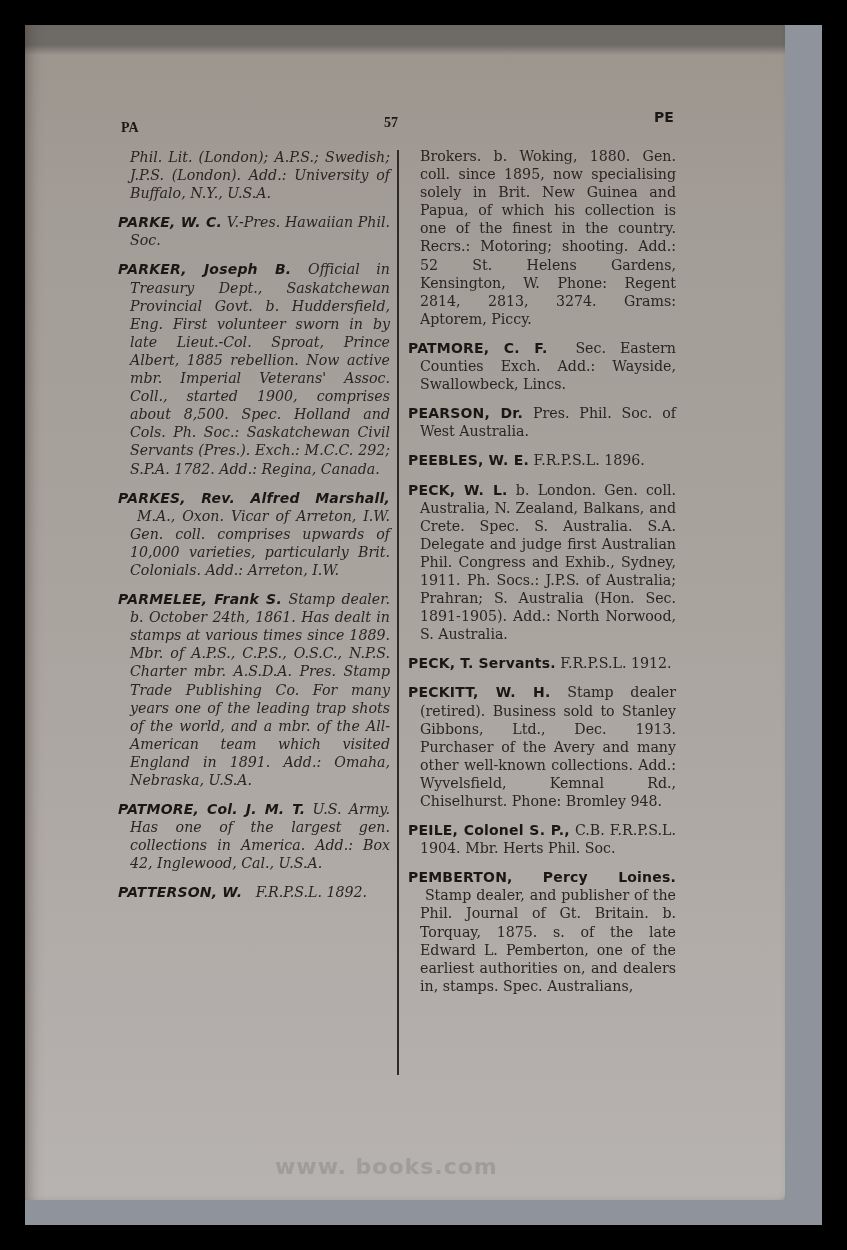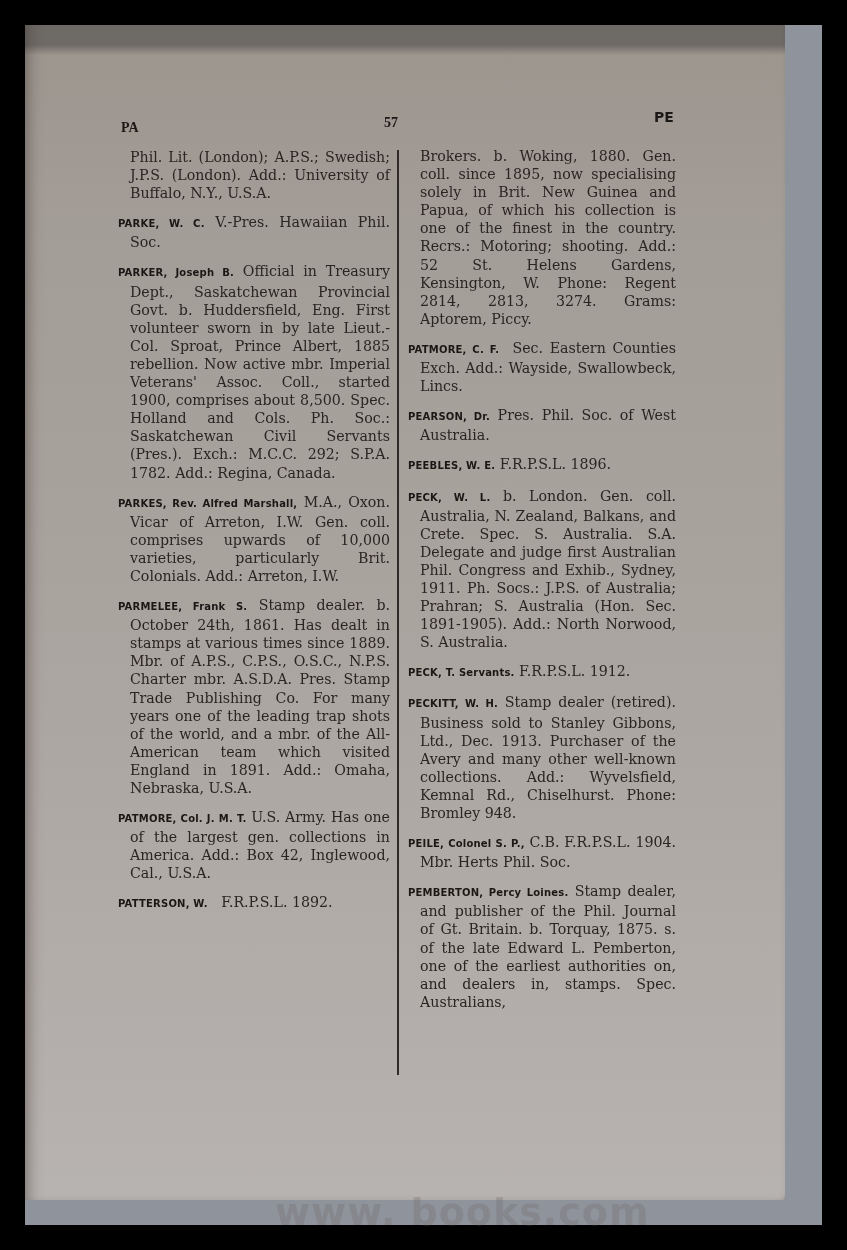--- a/index.html
+++ b/index.html
@@ -21,37 +21,37 @@
     position:absolute; top:112px; font-family:"DejaVu Sans","Liberation Sans",sans-serif;
     font-weight:bold; font-size:14px; color:#1b1816;
   }
   .rh-left { left:121px; top:120px;font-family:Liberation Serif, serif; }
   .rh-center { left:384px; top:115px; font-family:Liberation Serif, serif; }
   .rh-right { left:654px; top:109px; }
   .col {
     position:absolute; top:148px; width:272px;
     color:#2a2522; font-size:14.2px; line-height:18.1px; text-align:justify;
   }
-  .col-left { left:118px; }
+  .col-left { left:118px;font-style:italic; }
   .col-right { left:408px; top:147px; width:268px; }
   .divider {
     position:absolute; left:397px; top:150px; width:2px; height:925px; background:#2e2a28;
   }
   .entry { margin-bottom:11px; }
   .entry.cont { margin-bottom:11px; }
   .entry p { margin:0; padding-left:12px; text-indent:-12px; }
   .entry.cont p { padding-left:12px; text-indent:0; }
   .head {
     font-family:"DejaVu Sans","Liberation Sans",sans-serif; font-weight:bold;
-    font-size:10px; color:#1a1715; letter-spacing:0.2px;
+    font-size:14px; color:#1a1715; letter-spacing:0.2px;
   }
   .sep { white-space:pre; }
   .watermark {
-    position:absolute; left:275px; top:1190px; font-family:"DejaVu Sans",sans-serif;
-    font-weight:bold; font-size:38px; color:rgba(120,115,115,0.35); letter-spacing:1px;
+    position:absolute; left:275px; top:1154px; font-family:"DejaVu Sans",sans-serif;
+    font-weight:bold; font-size:22px; color:rgba(120,115,115,0.35); letter-spacing:1px;
   }
   .wm-bar {
     position:absolute; left:25px; top:1200px; width:797px; height:25px; background:#8e939c;
   }
 </style>
 </head>
 <body>
 
 <div class="backdrop"></div>
 <div class="page"></div>

